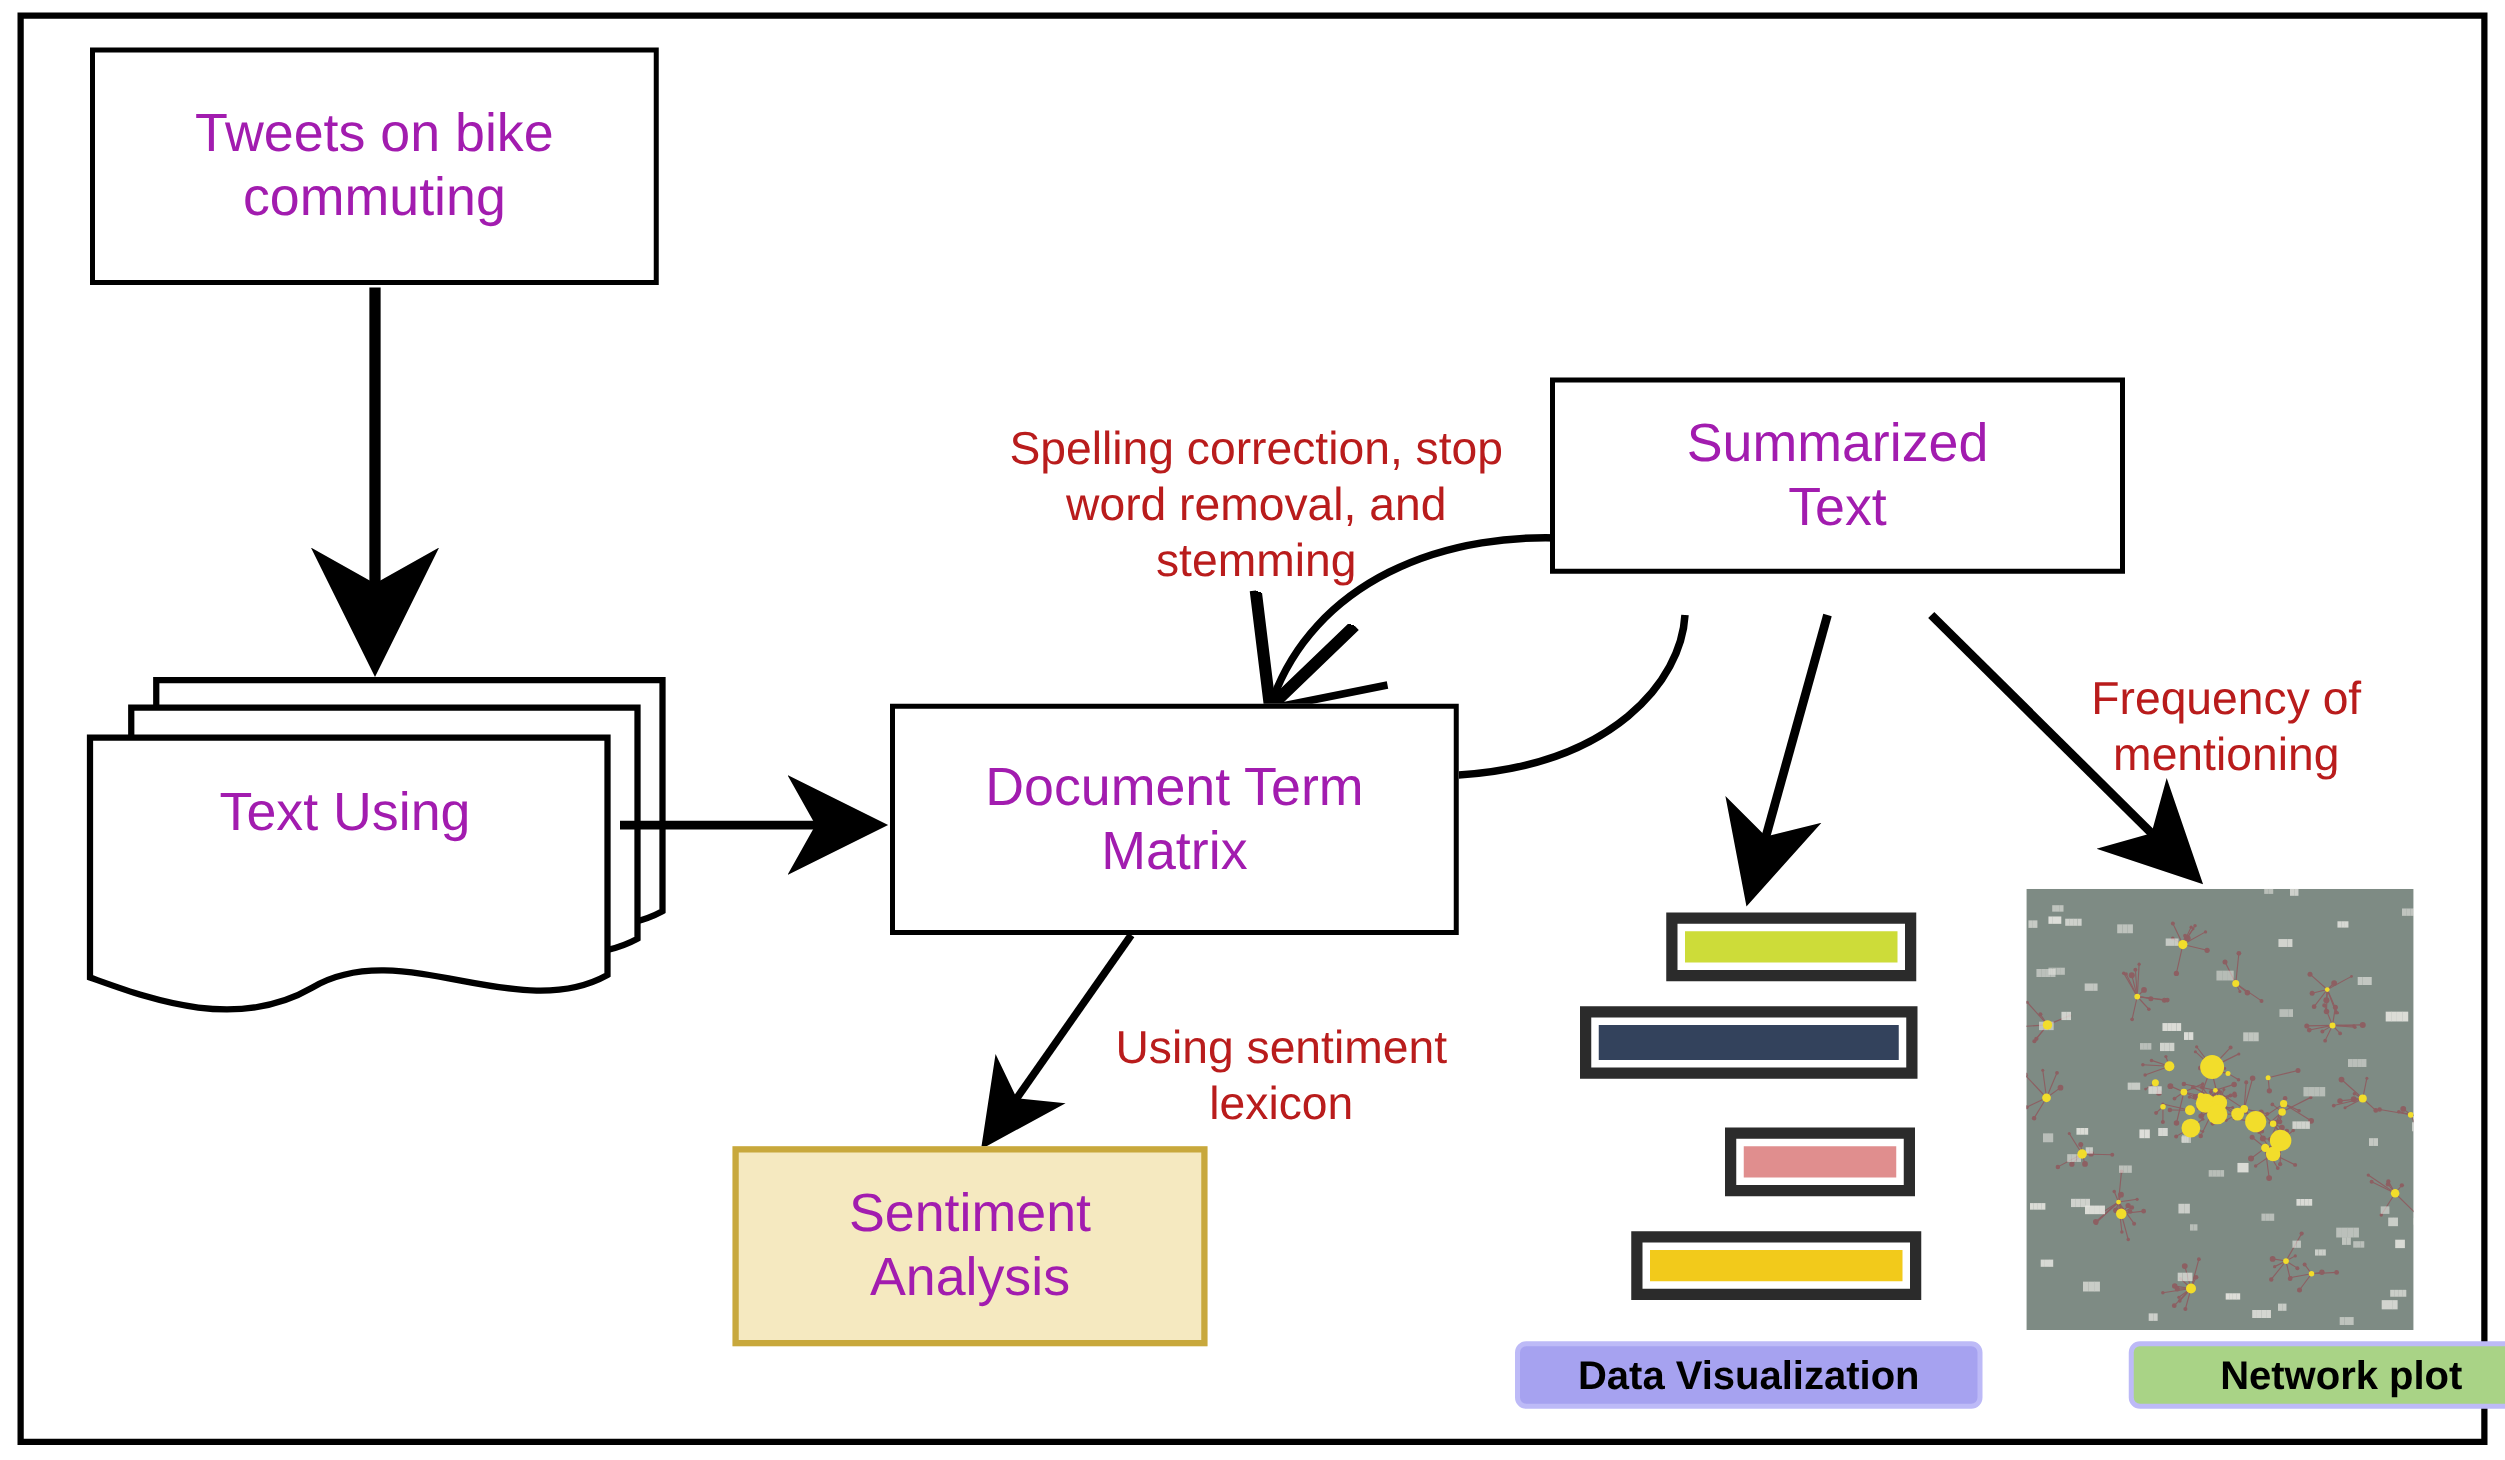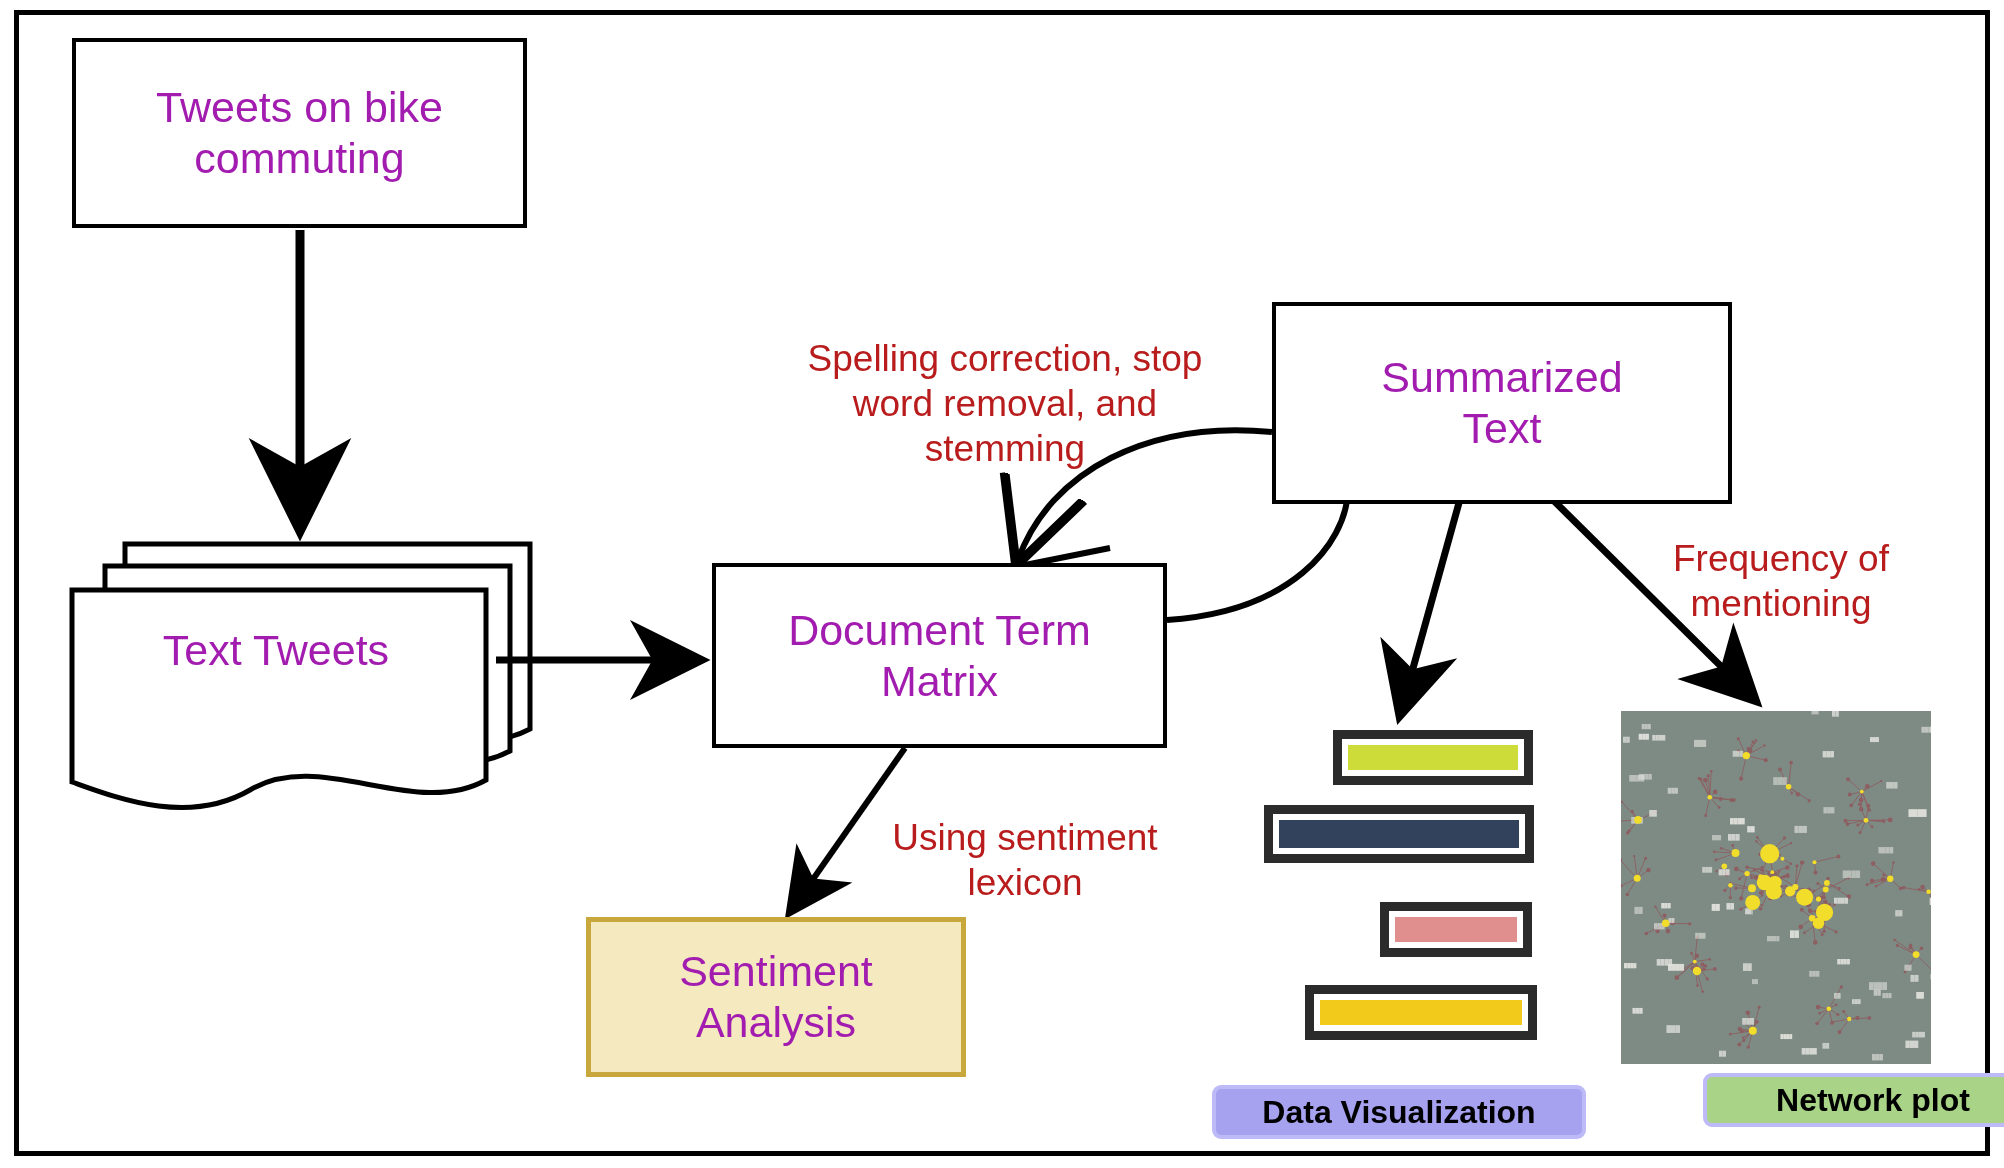--- a/index.html
+++ b/index.html
@@ -44,21 +44,21 @@
   .plainbox{
     background:#ffffff;
     border:4px solid #000000;
     font-size:43px;
   }
 
   
   #n-tweets{ left:72px; top:38px; width:455px; height:190px; }
 
   
-  #n-summary{ left:1272px; top:302px; width:460px; height:202px; }
+  #n-summary{ left:1240px; top:302px; width:460px; height:157px; }
 
   
   #n-dtm{ left:712px; top:563px; width:455px; height:185px; }
 
   
   #n-corpus{
     left:86px; top:615px; width:380px; height:70px;
     font-size:43px;
   }
 
@@ -172,21 +172,21 @@
 
     <line x1="1545" y1="492" x2="1755" y2="700" stroke="#000000" stroke-width="7" marker-end="url(#arrowFilled)"></line>
   </svg>
 
   <div class="node plainbox" id="n-tweets">
     <span style="white-space:pre-line">Tweets on bike
 commuting</span>
   </div>
 
   <div class="node" id="n-corpus">
-    <span>Text Tweets</span>
+    <span>Text Using</span>
   </div>
 
   <div class="node plainbox" id="n-dtm">
     <span style="white-space:pre-line">Document Term
 Matrix</span>
   </div>
 
   <div class="node plainbox" id="n-summary">
     <span style="white-space:pre-line">Summarized
 Text</span>
@@ -767,17 +767,17 @@
           <circle cx="152.3" cy="168.6" r="3.4" fill="#f2dd2b"></circle>
           <circle cx="152.8" cy="180.4" r="8.1" fill="#f2dd2b"></circle>
           <circle cx="203.5" cy="201.4" r="8.6" fill="#f2dd2b"></circle>
           <circle cx="161.4" cy="147.7" r="2.0" fill="#f2dd2b"></circle>
           <circle cx="183.6" cy="186.3" r="8.5" fill="#f2dd2b"></circle>
           <circle cx="204.7" cy="178.5" r="3.0" fill="#f2dd2b"></circle>
         </g>
     </svg>
   </div>
 
-  <div class="badge" id="cap-dataviz" style="background: rgb(166, 162, 240); border-color: rgb(189, 186, 247); margin-top: 12px;">Data Visualization</div>
+  <div class="badge" id="cap-dataviz" style="background: rgb(166, 162, 240); border-color: rgb(189, 186, 247);">Data Visualization</div>
 
   <div class="badge" id="cap-network" style="background: rgb(169, 211, 134); border-color: rgb(189, 186, 247);">Network plot</div>
 
 </div>
 
 </body></html>

